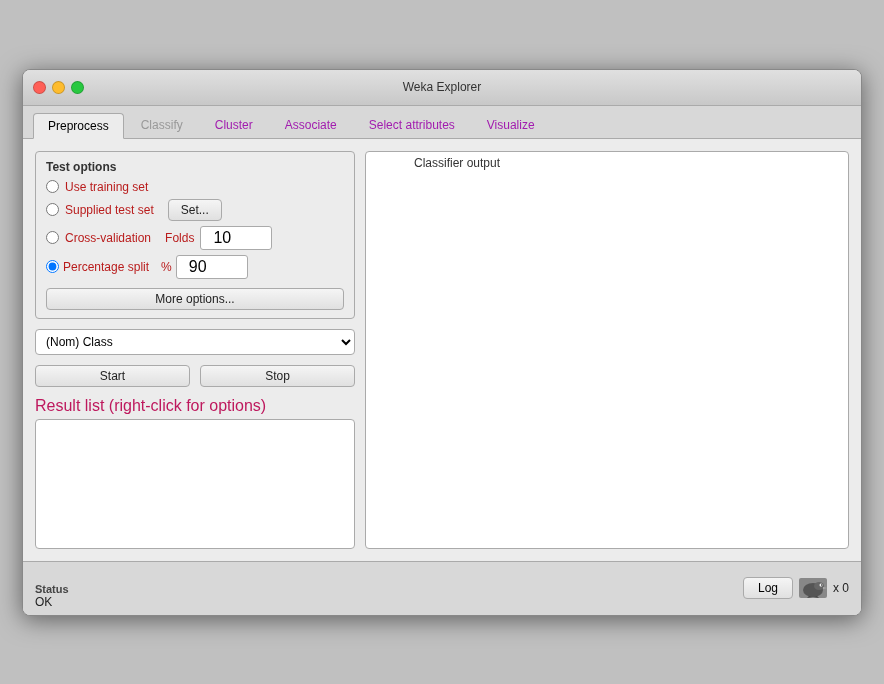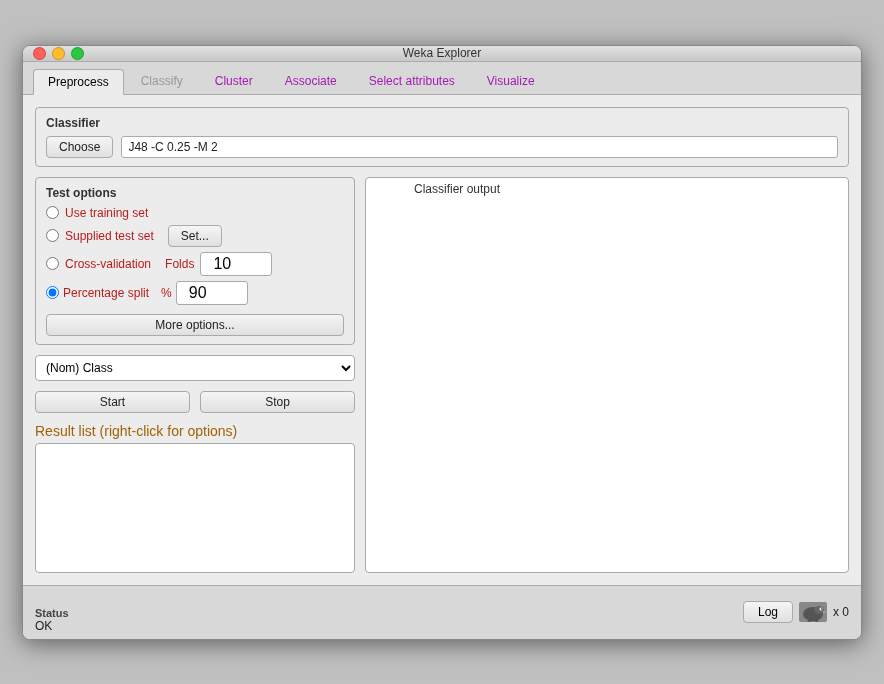--- a/index.html
+++ b/index.html
@@ -18,21 +18,21 @@
       width: 840px;
       background: #ececec;
       border-radius: 8px;
       box-shadow: 0 4px 24px rgba(0,0,0,0.5);
       overflow: hidden;
       border: 1px solid #888;
     }
 
     .title-bar {
       background: linear-gradient(to bottom, #e0e0e0, #c8c8c8);
-      height: 16px;
+      height: 36px;
       display: flex;
       align-items: center;
       justify-content: center;
       position: relative;
       border-bottom: 1px solid #aaa;
     }
 
     .title-bar-buttons {
       position: absolute;
       left: 10px;
@@ -210,22 +210,22 @@
 
     .result-list-box {
       border: 1px solid #aaa;
       border-radius: 4px;
       padding: 2px;
       background: white;
       min-height: 130px;
     }
 
     .result-list-label {
-      font-size: 14px;
-      color: #a16207;
+      font-size: 16px;
+      color: #be185d;
       margin-bottom: 4px;
     }
 
     .output-box {
       border: 1px solid #aaa;
       border-radius: 4px;
       background: white;
       height: 100%;
       min-height: 390px;
       padding-left: 42px;
@@ -335,27 +335,20 @@
     <div class="tab">
       <span>Select attributes</span>
     </div>
     <div class="tab">
       <span>Visualize</span>
     </div>
   </div>
 
   <div class="content">
 
-    <div class="section-box">
-      <div class="section-label">Classifier</div>
-      <div class="classifier-row">
-        <button class="btn">Choose</button>
-        <div class="classifier-text">J48 -C 0.25 -M 2</div>
-      </div>
-    </div>
 
     <div class="main-area">
 
       <div class="left-panel">
 
         <div class="test-options-box">
           <div class="section-label">Test options</div>
 
           
           <div class="radio-row">

